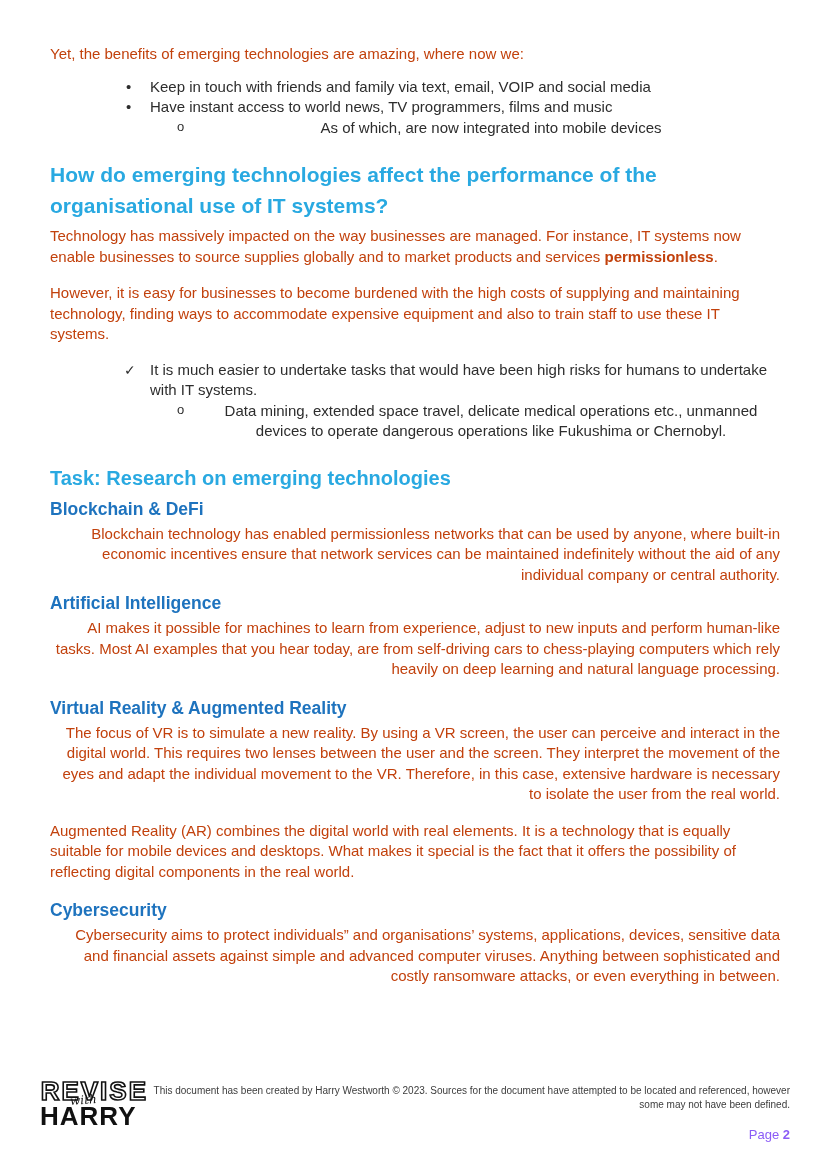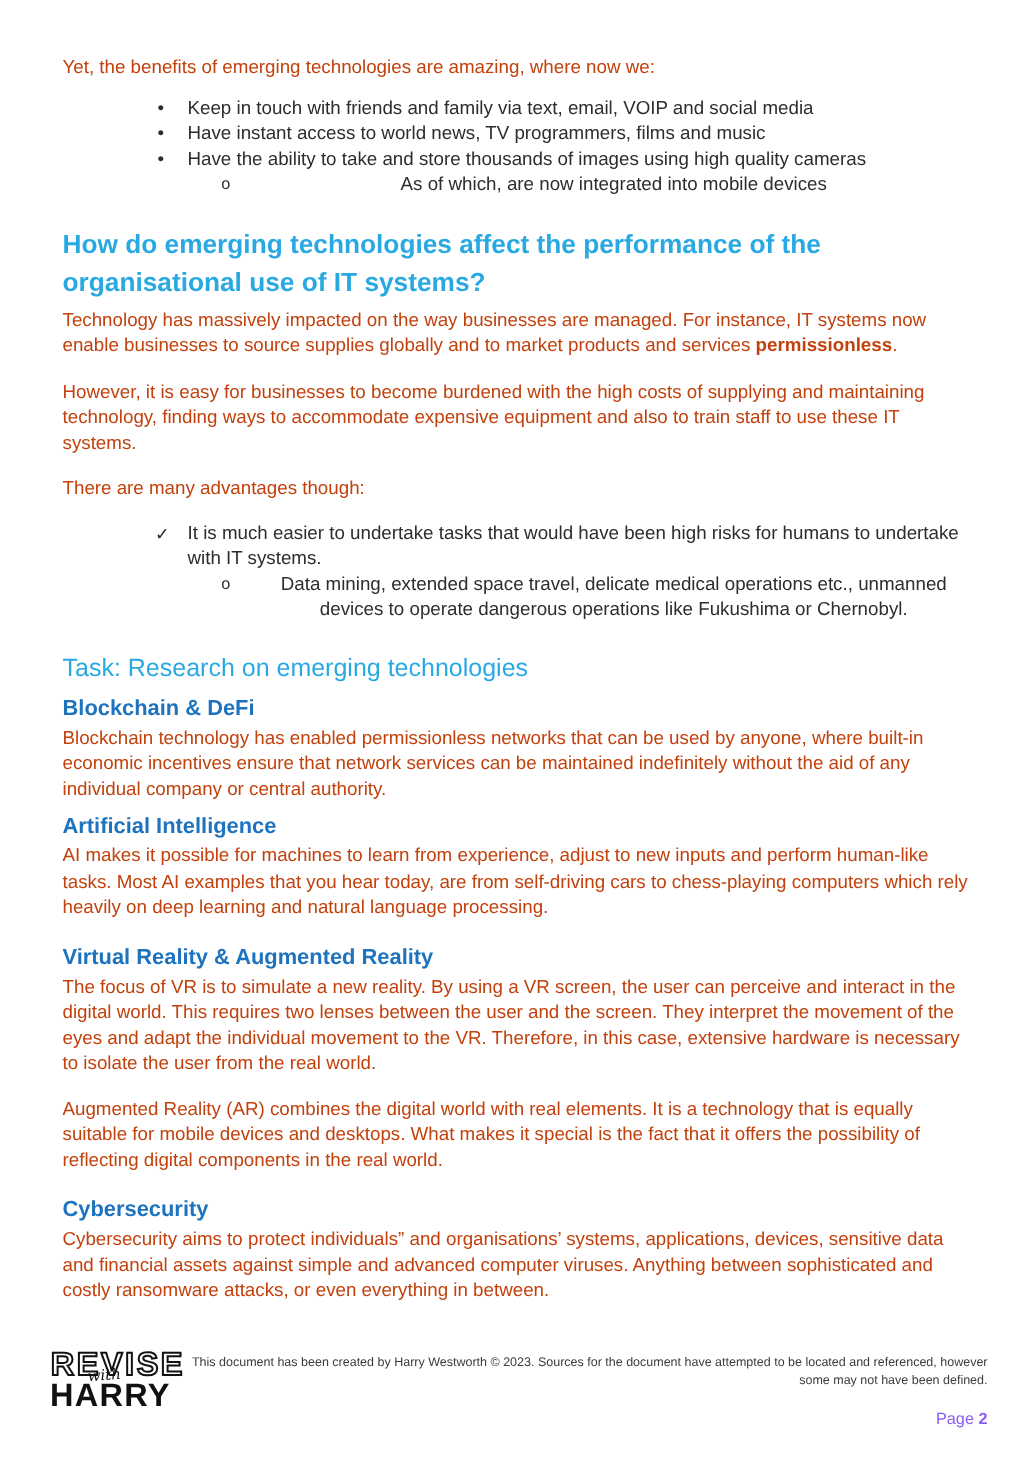--- a/index.html
+++ b/index.html
@@ -72,32 +72,32 @@
     content: "✓";
     position: absolute;
     left: 74px;
     top: 0;
     font-size: 14px;
   }
   h2.doc-h2 {
     margin-top: 23px;
     font-size: 20px;
     line-height: 26px;
-    font-weight: 400;
+    font-weight: 700;
     color: #29a9e1;
   }
   h3.doc-h3 {
     font-size: 17.5px;
     line-height: 23px;
     font-weight: 700;
     color: #1e73be;
   }
   .h3-tight { margin-top: 7px; }
   .h3-gap { margin-top: 17px; }
-  .h3-after { margin-top: 3px; }
+  .h3-after { margin-top: 3px; text-align: right; }
   .bold { font-weight: 700; }
 
   .footer {
     position: absolute;
     left: 36px;
     right: 38px;
     top: 1080px;
     display: flex;
     align-items: flex-start;
   }
@@ -156,31 +156,29 @@
 </head>
 <body>
 
 <div class="page">
 
   <p class="body-text lead">Yet, the benefits of emerging technologies are amazing, where now we:</p>
 
   <ul class="disc-list">
     <li>Keep in touch with friends and family via text, email, VOIP and social media</li>
     <li>Have instant access to world news, TV programmers, films and music</li>
-    <li>Have the ability to take and store thousands of images using high quality cameras</li>
   </ul>
   <div class="sub-bullet">As of which, are now integrated into mobile devices</div>
 
   <h1 class="doc-h1">How do emerging technologies affect the performance of the organisational use of IT systems?</h1>
 
   <p class="body-text after-h1"><span>Technology has massively impacted on the way businesses are managed. For instance, IT systems now enable businesses to source supplies globally and to market products and services </span><span class="bold">permissionless</span><span>.</span></p>
 
   <p class="body-text para-gap">However, it is easy for businesses to become burdened with the high costs of supplying and maintaining technology, finding ways to accommodate expensive equipment and also to train staff to use these IT systems.</p>
 
-  <p class="body-text para-gap">There are many advantages though:</p>
 
   <div class="check-list">
     <div class="check-item">It is much easier to undertake tasks that would have been high risks for humans to undertake with IT systems.</div>
     <div class="sub-bullet">Data mining, extended space travel, delicate medical operations etc., unmanned devices to operate dangerous operations like Fukushima or Chernobyl.</div>
   </div>
 
   <h2 class="doc-h2">Task: Research on emerging technologies</h2>
 
   <h3 class="doc-h3 h3-tight">Blockchain &amp; DeFi</h3>
   <p class="body-text h3-after">Blockchain technology has enabled permissionless networks that can be used by anyone, where built-in economic incentives ensure that network services can be maintained indefinitely without the aid of any individual company or central authority.</p>

